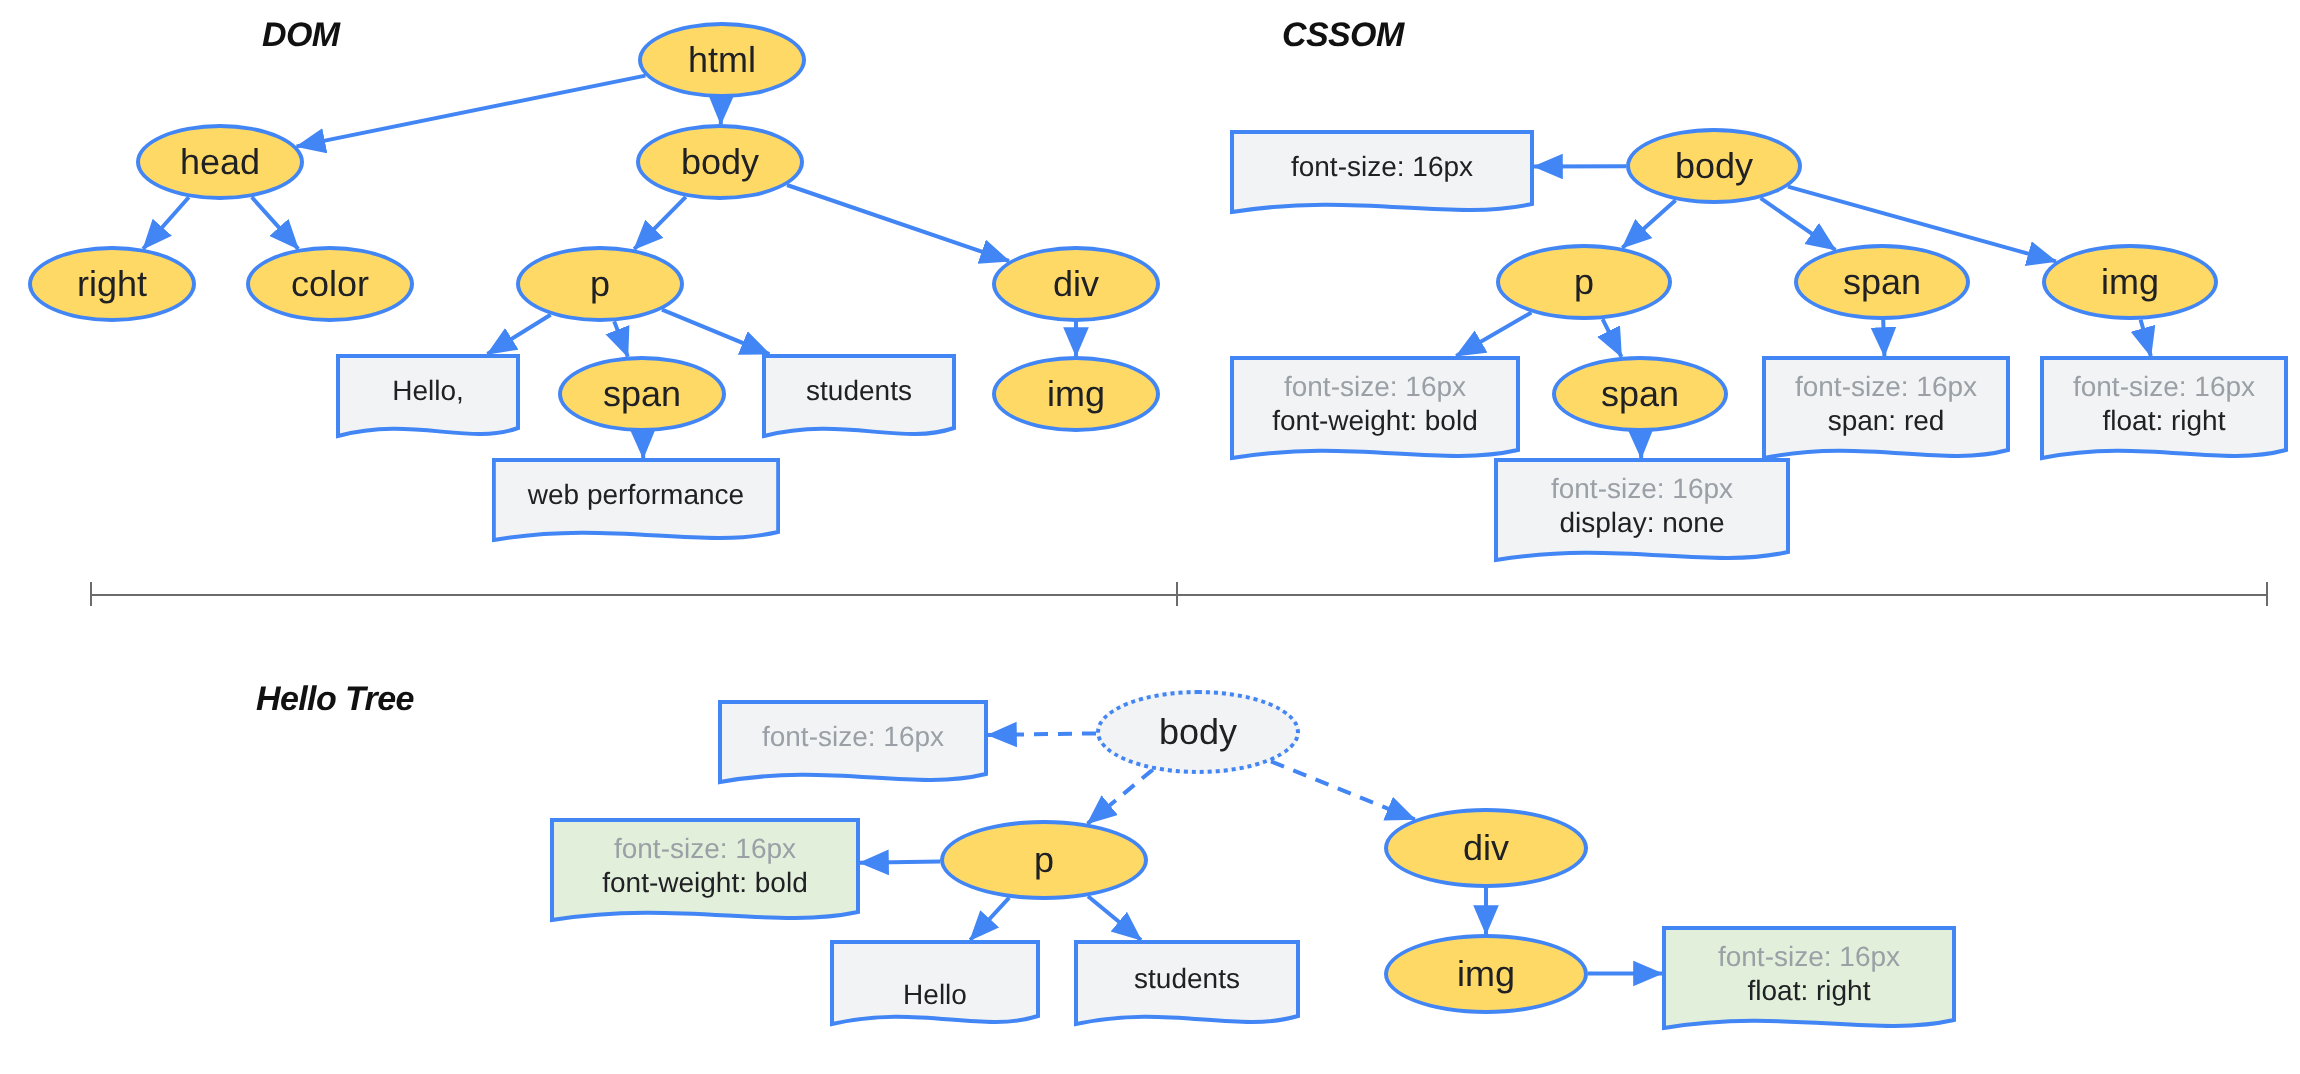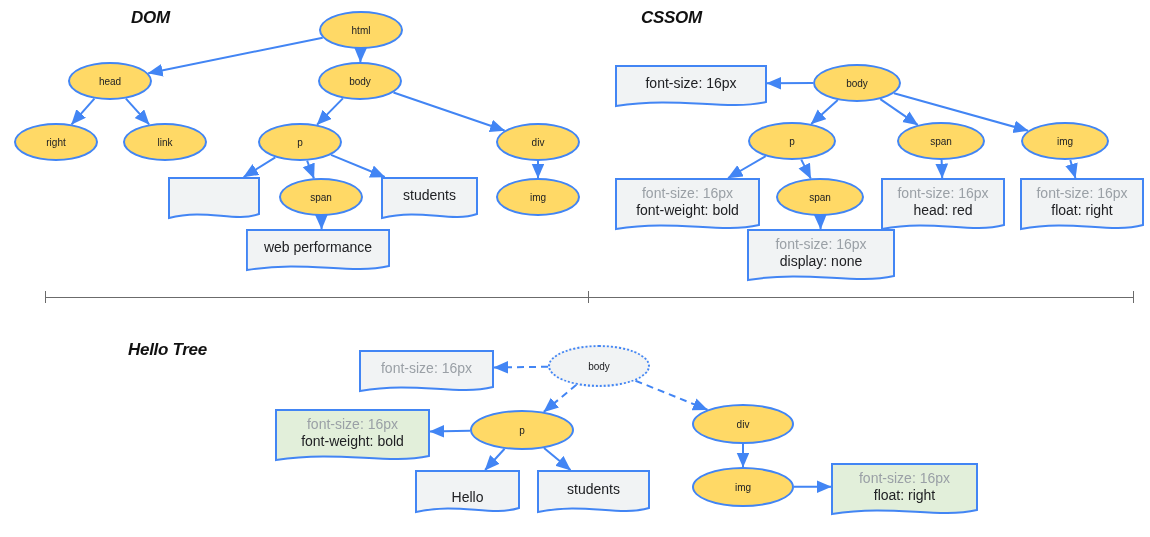--- a/index.html
+++ b/index.html
@@ -34,21 +34,21 @@
     letter-spacing: -0.3px;
     white-space: nowrap;
   }
   
   .node {
     position: absolute;
     box-sizing: border-box;
     display: flex;
     align-items: center;
     justify-content: center;
-    font-size: 10px;
+    font-size: 18px;
     color: #202124;
     background: #ffd966;
     border: 2px solid #4285f4;
     border-radius: 50%;
     white-space: nowrap;
     z-index: 3;
   }
   .node.ghost {
     background: #f1f3f4;
     border: 2px dotted #4285f4;
@@ -151,38 +151,41 @@
       <div class="node" style="left: 68px; top: 62px; width: 84px; height: 38px; align-items: center;">
         <span>head</span>
       </div>
       <div class="node" style="left: 318px; top: 62px; width: 84px; height: 38px;">
         <span>body</span>
       </div>
       <div class="node" style="left: 14px; top: 123px; width: 84px; height: 38px;">
         <span>right</span>
       </div>
       <div class="node" style="left: 123px; top: 123px; width: 84px; height: 38px;">
-        <span>link</span>
+        <span>color</span>
       </div>
       <div class="node" style="left: 258px; top: 123px; width: 84px; height: 38px;">
         <span>p</span>
       </div>
       <div class="node" style="left: 496px; top: 123px; width: 84px; height: 38px;">
         <span>div</span>
       </div>
       <div class="node" style="left: 279px; top: 178px; width: 84px; height: 38px;">
         <span>span</span>
       </div>
       <div class="node" style="left: 496px; top: 178px; width: 84px; height: 38px;">
         <span>img</span>
       </div>
       <div class="doc" style="left: 168px; top: 177px; width: 92px; height: 45px;">
         <svg class="doc-shape" viewBox="0 0 92 45" preserveAspectRatio="none">
           <path d="M1,1 L91,1 L91,37 C66.24,46 38.64,31 1,41 Z" fill="#f1f3f4" stroke="#4285f4" stroke-width="2"></path>
         </svg>
+        <div class="doc-label" style="height: 37px;">
+          <div class="">Hello,</div>
+        </div>
       </div>
       <div class="doc" style="left: 381px; top: 177px; width: 97px; height: 45px;">
         <svg class="doc-shape" viewBox="0 0 97 45" preserveAspectRatio="none">
           <path d="M1,1 L96,1 L96,37 C69.84,46 40.74,31 1,41 Z" fill="#f1f3f4" stroke="#4285f4" stroke-width="2"></path>
         </svg>
         <div class="doc-label" style="height: 37px;">
           <div class="">students</div>
         </div>
       </div>
       <div class="doc" style="left: 246px; top: 229px; width: 144px; height: 45px;">
@@ -224,21 +227,21 @@
           <div class="inherited">font-size: 16px</div>
           <div class="">font-weight: bold</div>
         </div>
       </div>
       <div class="doc" style="left: 881px; top: 178px; width: 124px; height: 55px;">
         <svg class="doc-shape" viewBox="0 0 124 55" preserveAspectRatio="none">
           <path d="M1,1 L123,1 L123,47 C89.28,56 52.08,41 1,51 Z" fill="#f1f3f4" stroke="#4285f4" stroke-width="2"></path>
         </svg>
         <div class="doc-label" style="height: 47px;">
           <div class="inherited">font-size: 16px</div>
-          <div class="">head: red</div>
+          <div class="">span: red</div>
         </div>
       </div>
       <div class="doc" style="left: 1020px; top: 178px; width: 124px; height: 55px;">
         <svg class="doc-shape" viewBox="0 0 124 55" preserveAspectRatio="none">
           <path d="M1,1 L123,1 L123,47 C89.28,56 52.08,41 1,51 Z" fill="#f1f3f4" stroke="#4285f4" stroke-width="2"></path>
         </svg>
         <div class="doc-label" style="height: 47px;">
           <div class="inherited">font-size: 16px</div>
           <div class="">float: right</div>
         </div>

